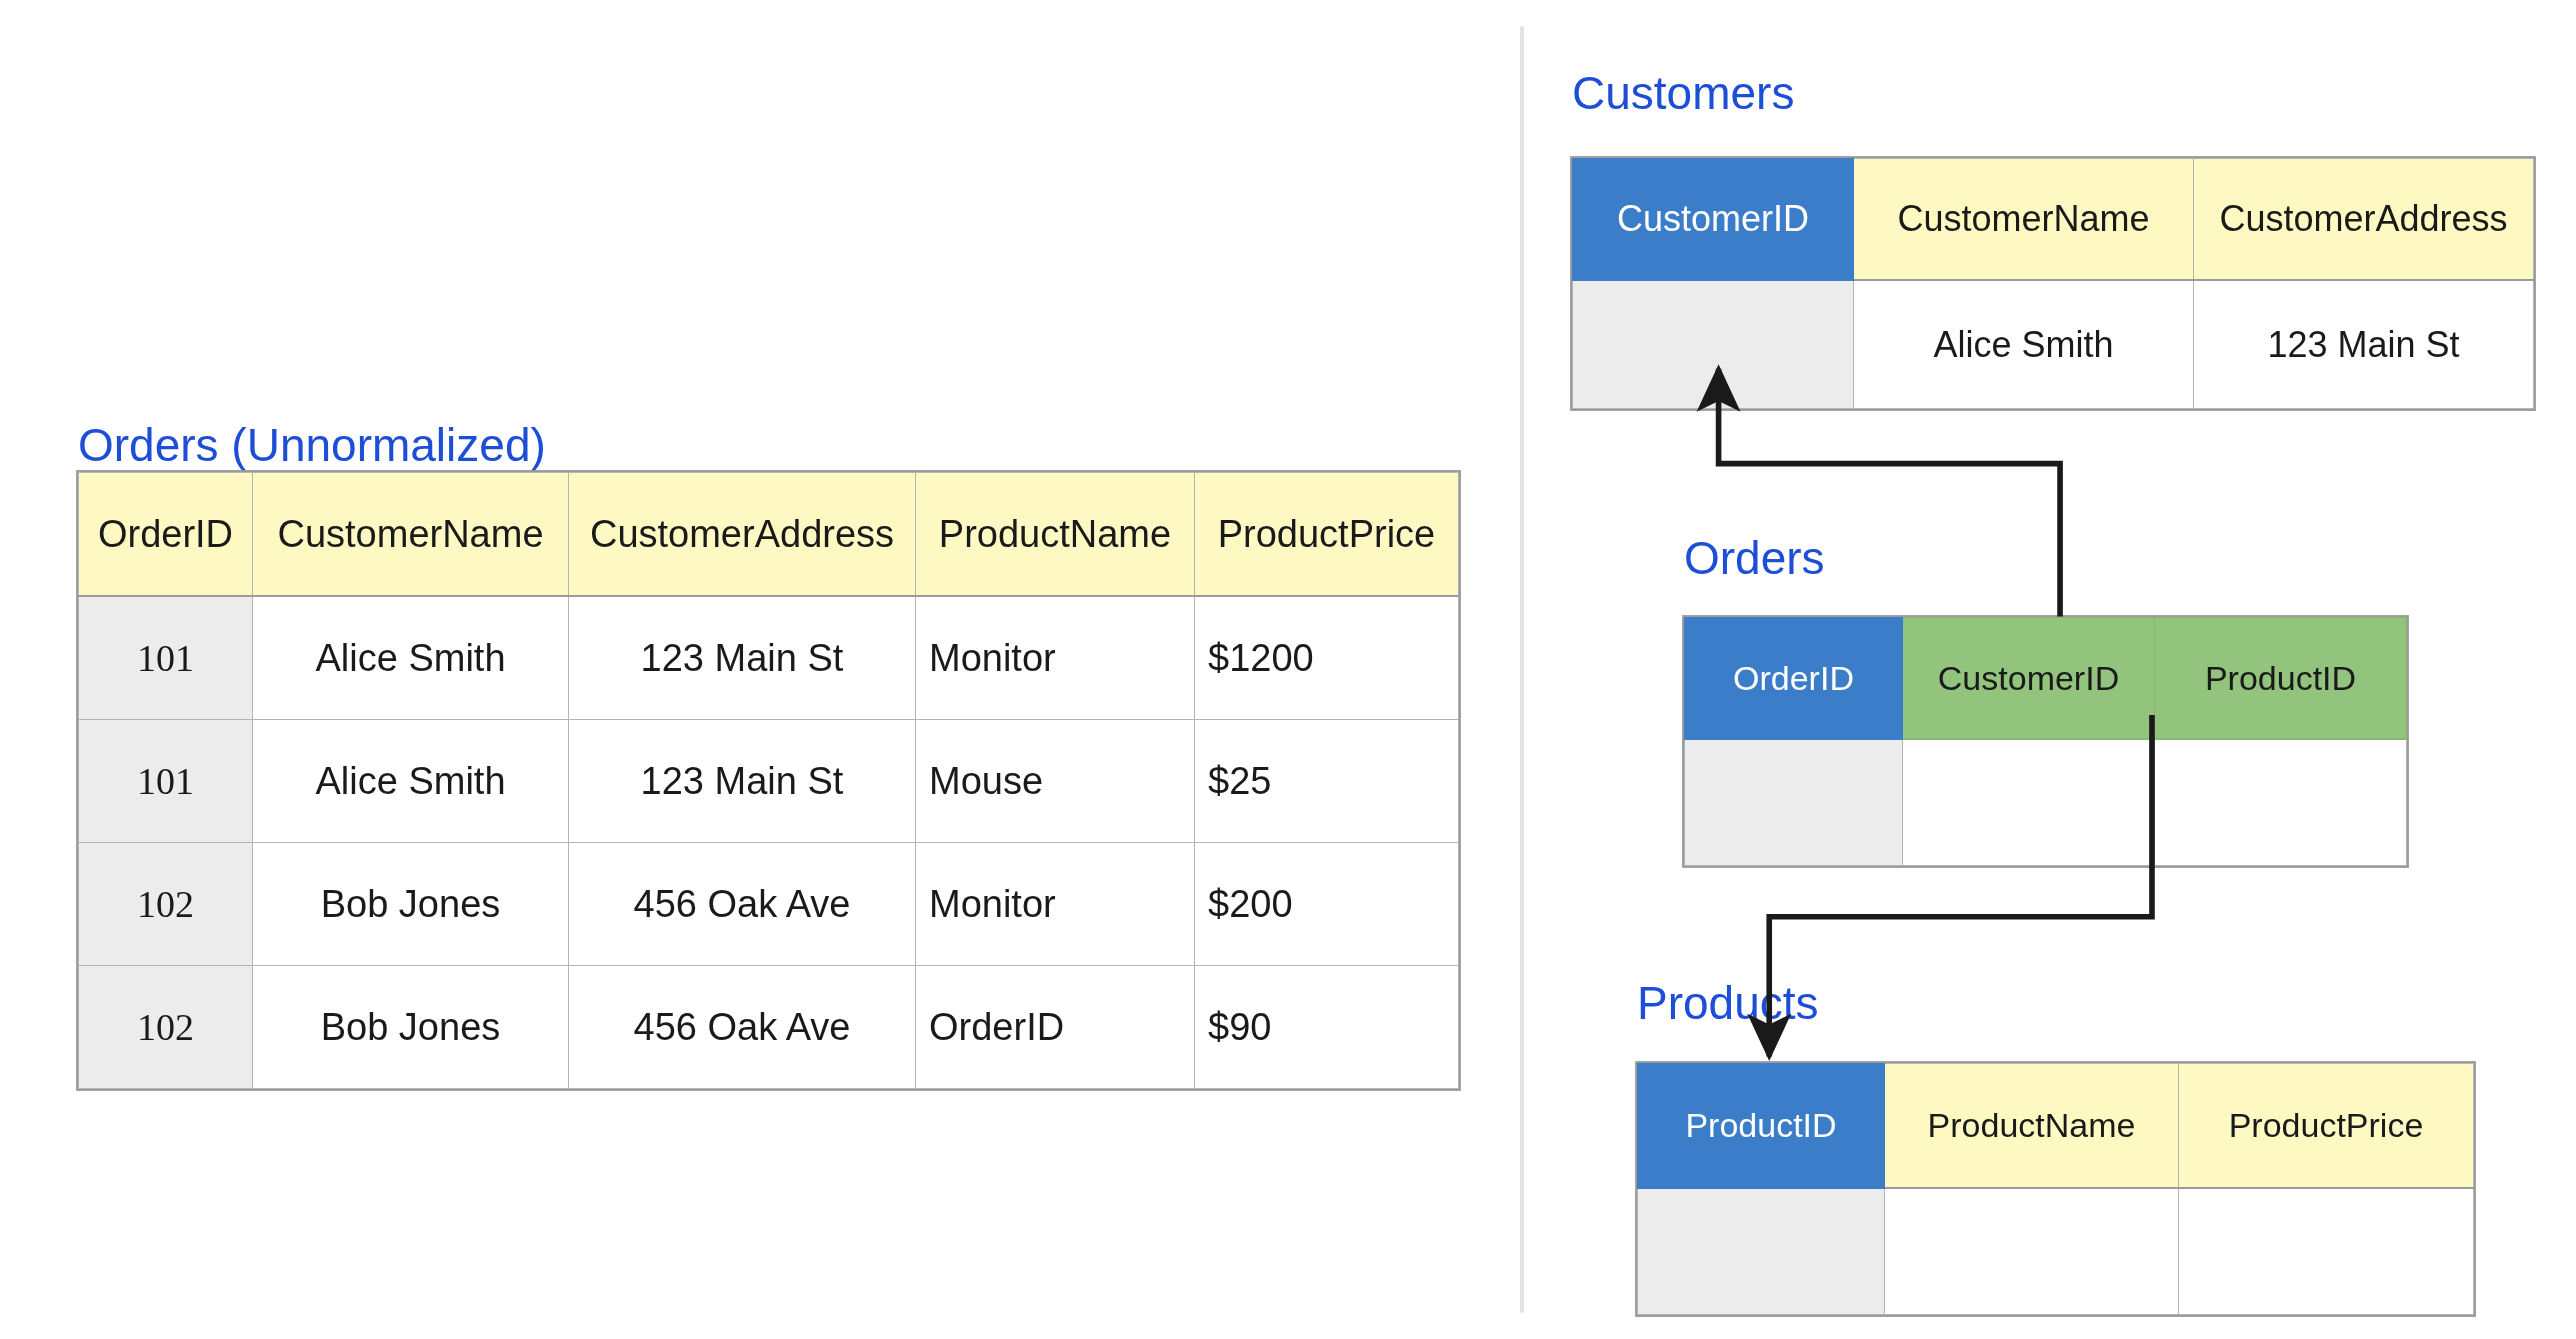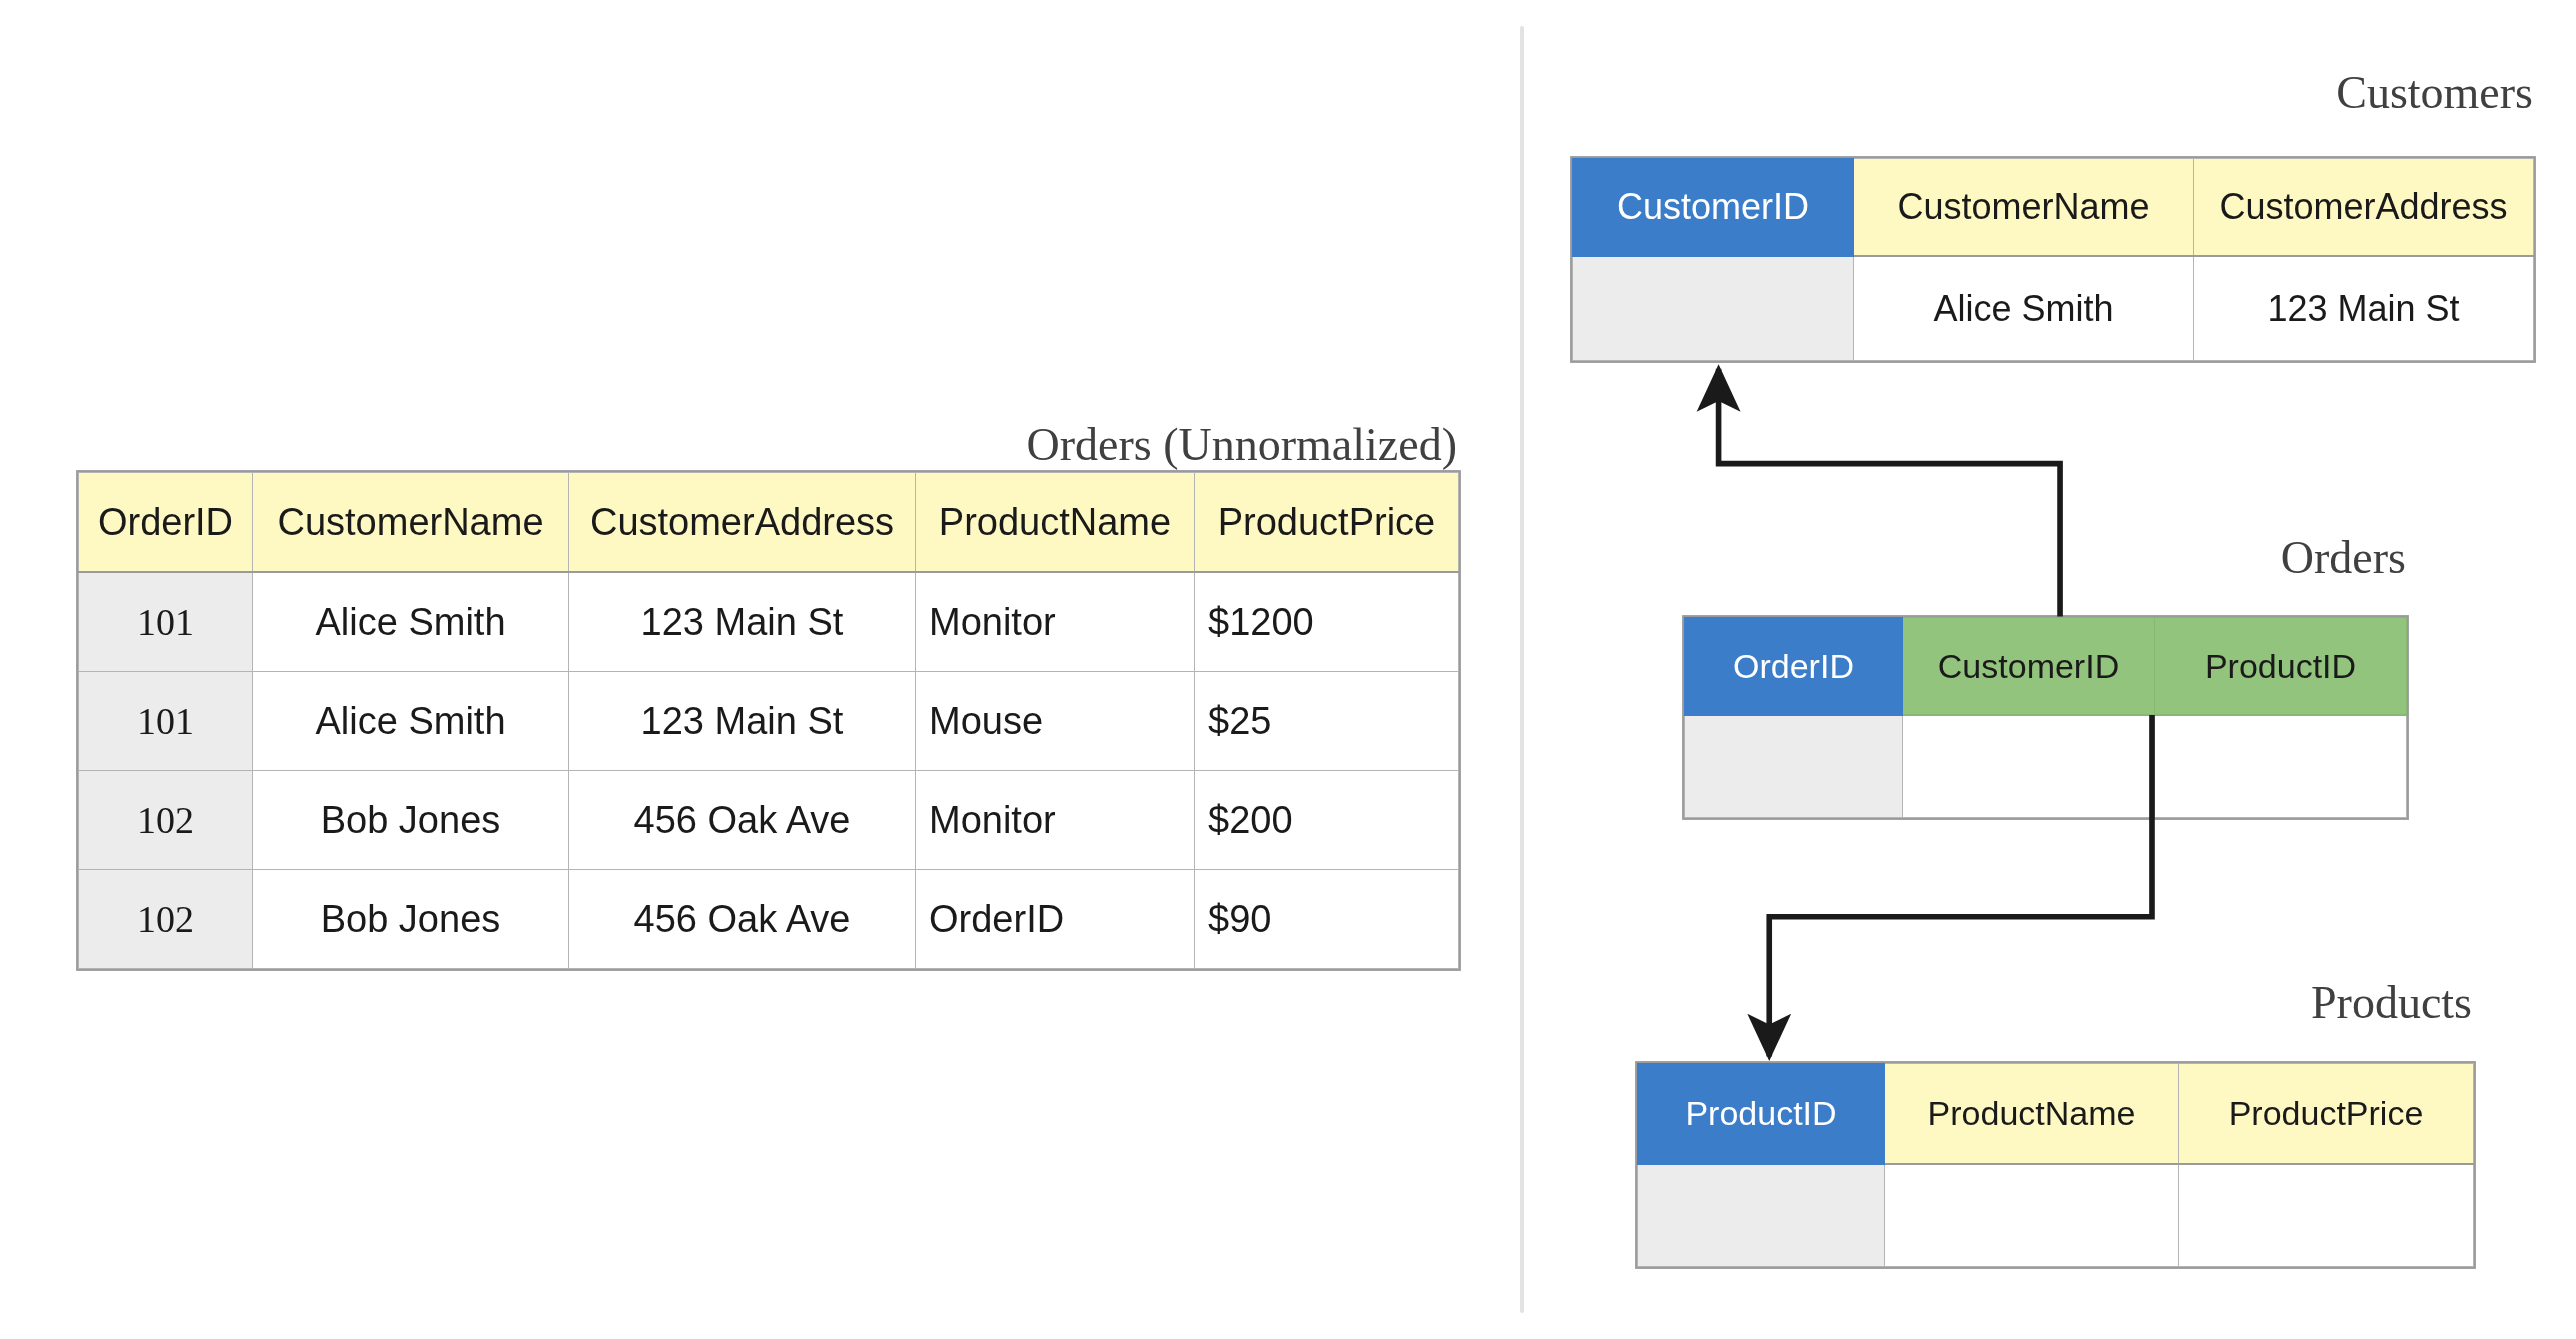--- a/index.html
+++ b/index.html
@@ -30,40 +30,39 @@
   
   .db-table {
     position: absolute;
     border-collapse: collapse;
     table-layout: fixed;
     background: #ffffff;
     box-shadow: 0 0 0 1.9px #9a9a9a;
   }
   .db-table td, .db-table th {
     border: 1.9px solid #b4b4b4;
-    padding: 0 13px;
+    padding: 12px 13px;
     font-weight: normal;
     vertical-align: middle;
     background: #ffffff;
     white-space: nowrap;
   }
   .db-table thead th {
     background: #fef9c3;
     border-bottom: 2.8px solid #9a9a9a;
   }
 
   
   .title {
     position: absolute;
-    text-align: right;
+    text-align: left;
     font-size: 46px;
     line-height: 1;
-    color: #404040;
+    color: #1d4ed8;
     white-space: nowrap;
-    font-family: Liberation Serif, serif;
   }
   #title-unnormalized {
     left: 78px;
     top: 385px;
     width: 1379px;
     margin-top: 37px;
   }
 
   #table-unnormalized {
     left: 78px;

